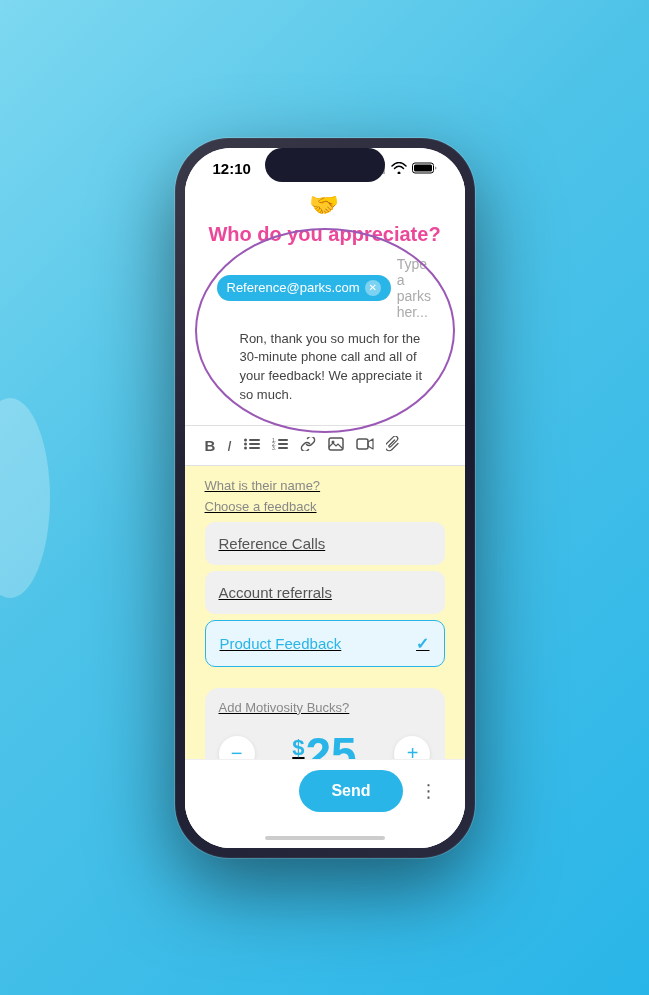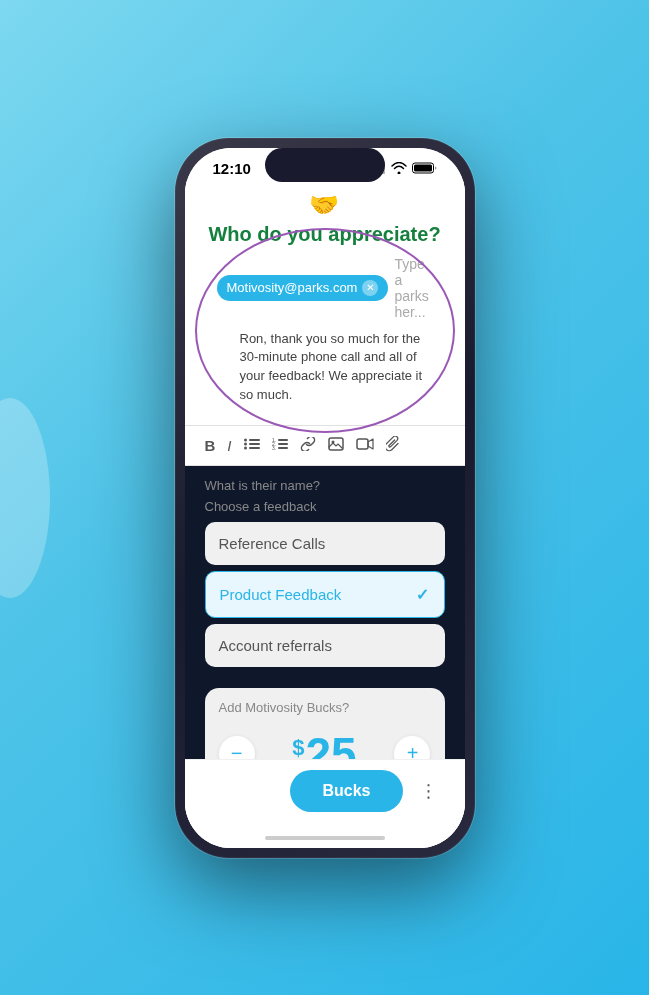--- a/index.html
+++ b/index.html
@@ -92,21 +92,21 @@
     }
 
     .app-icon {
       font-size: 24px;
       margin-bottom: 4px;
     }
 
     .app-title {
       font-size: 20px;
       font-weight: 700;
-      color: #15803d;
+      color: #ec4899;
       margin-bottom: 10px;
     }
 
     
     .oval-container {
       position: relative;
       width: 100%;
       padding: 0 12px;
     }
 
@@ -199,21 +199,22 @@
     }
 
     .toolbar-icon.bold { font-weight: 900; font-style: normal; }
     .toolbar-icon.italic { font-style: italic; }
 
     
     .form-content {
       flex: 1;
       padding: 0 20px;
       overflow-y: auto;
-      background: #0f172a;
+      background: #fef9c3;
+      text-decoration: underline;
     }
 
     .field-label {
       font-size: 13px;
       color: #888;
       margin-bottom: 6px;
     }
 
     .field-input {
       border: 1px solid #ddd;
@@ -420,21 +421,21 @@
 
       <div class="app-header">
         <div class="app-icon">🤝</div>
         <div class="app-title">Who do you appreciate?</div>
 
         <div class="oval-container">
           <div class="oval-highlight"></div>
 
           <div class="recipient-area">
             <div class="recipient-tag">
-              <span class="recipient-tag-text">Motivosity@parks.com</span>
+              <span class="recipient-tag-text">Reference@parks.com</span>
               <div class="recipient-tag-close">✕</div>
             </div>
             <span class="recipient-placeholder">Type a parks her...</span>
           </div>
 
           <div class="thank-you-text">Ron, thank you so much for the 30-minute phone call and all of your feedback! We appreciate it so much.</div>
         </div>
       </div>
 
       <div style="padding: 0 20px; background:#fff;">
@@ -496,45 +497,45 @@
         
         <div class="field-label">What is their name?</div>
 
         
         <div class="section-label">Choose a feedback</div>
 
         <div class="campaign-option default">
           <span>Reference Calls</span>
         </div>
 
+        <div class="campaign-option default">
+          <span>Account referrals</span>
+        </div>
+
         <div class="campaign-option selected">
           <span>Product Feedback</span>
           <span class="check-icon">✓</span>
-        </div>
-
-        <div class="campaign-option default">
-          <span>Account referrals</span>
         </div>
 
         
         <div class="bucks-section">
           <div class="bucks-label">Add Motivosity Bucks?</div>
           <div class="bucks-controls">
             <button class="bucks-btn">−</button>
             <div class="bucks-amount">
               <span class="bucks-dollar">$</span>
               <span>25</span>
             </div>
             <button class="bucks-btn">+</button>
           </div>
         </div>
       </div>
 
       <div class="bottom-bar">
-        <button class="send-btn">Bucks</button>
+        <button class="send-btn">Send</button>
         <div class="more-btn">⋮</div>
       </div>
 
       <div class="home-indicator">
         <div class="home-bar"></div>
       </div>
     </div>
 
   </div>
 </div>

